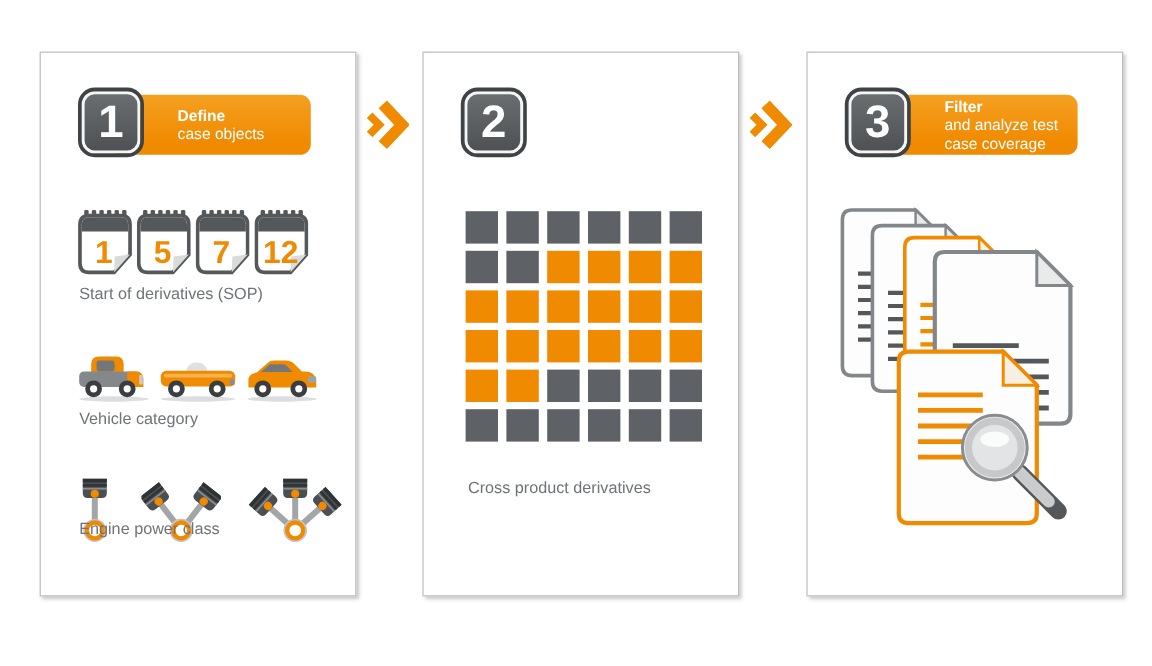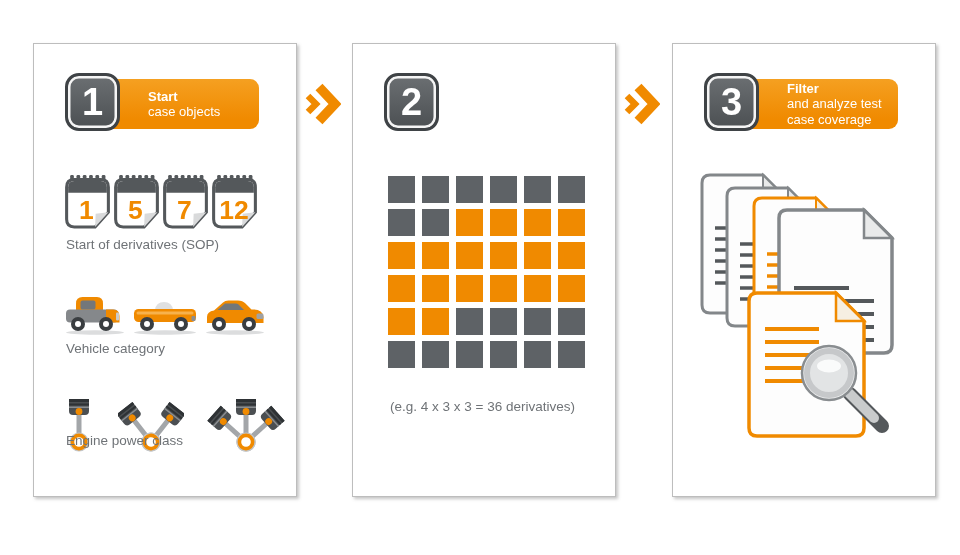--- a/index.html
+++ b/index.html
@@ -54,21 +54,21 @@
 
   
   .arrow{position:absolute;top:83px;width:38px;height:42px;}
   #arrow-1{left:303px}#arrow-2{left:622px}
 </style>
 </head>
 <body style="--orange: #F08A00; --orange-light: #F5A021; --dark-gray: #54585B; --grid-gray: #5E6266; --text-gray: #6F7377; --panel-border: #BDBDBD;">
 
 <div class="panel" id="panel-1">
   <div class="step-bar">
-    <span class="t">Start</span>
+    <span class="t">Define</span>
     <span>case objects</span>
   </div>
   <div class="badge">
     <span>1</span>
   </div>
 
   <div class="cal-row">
     <svg width="45" height="55" viewBox="0 0 44 54">
       <defs>
         <g id="cal-frame">
@@ -212,21 +212,21 @@
       <div style="background: rgb(94, 98, 102);"></div>
       <div style="background: rgb(94, 98, 102);"></div>
       <div style="background: rgb(94, 98, 102);"></div>
       <div style="background: rgb(94, 98, 102);"></div>
       <div style="background: rgb(94, 98, 102);"></div>
       <div style="background: rgb(94, 98, 102);"></div>
       <div style="background: rgb(94, 98, 102);"></div>
     </div>
 
   <div class="caption">
-    <div>(e.g. 4 x 3 x 3 = 36 derivatives)</div>
+    <div>Cross product derivatives</div>
   </div>
 </div>
 
 <svg class="arrow" id="arrow-2" viewBox="0 0 38 42">
   <polyline points="5,13 13,21 5,29" fill="none" stroke="#F08A00" stroke-width="6.5"></polyline>
   <polyline points="16,4 32,21 16,38" fill="none" stroke="#F08A00" stroke-width="9.5"></polyline>
 </svg>
 
 <div class="panel" id="panel-3">
   <div class="step-bar">

